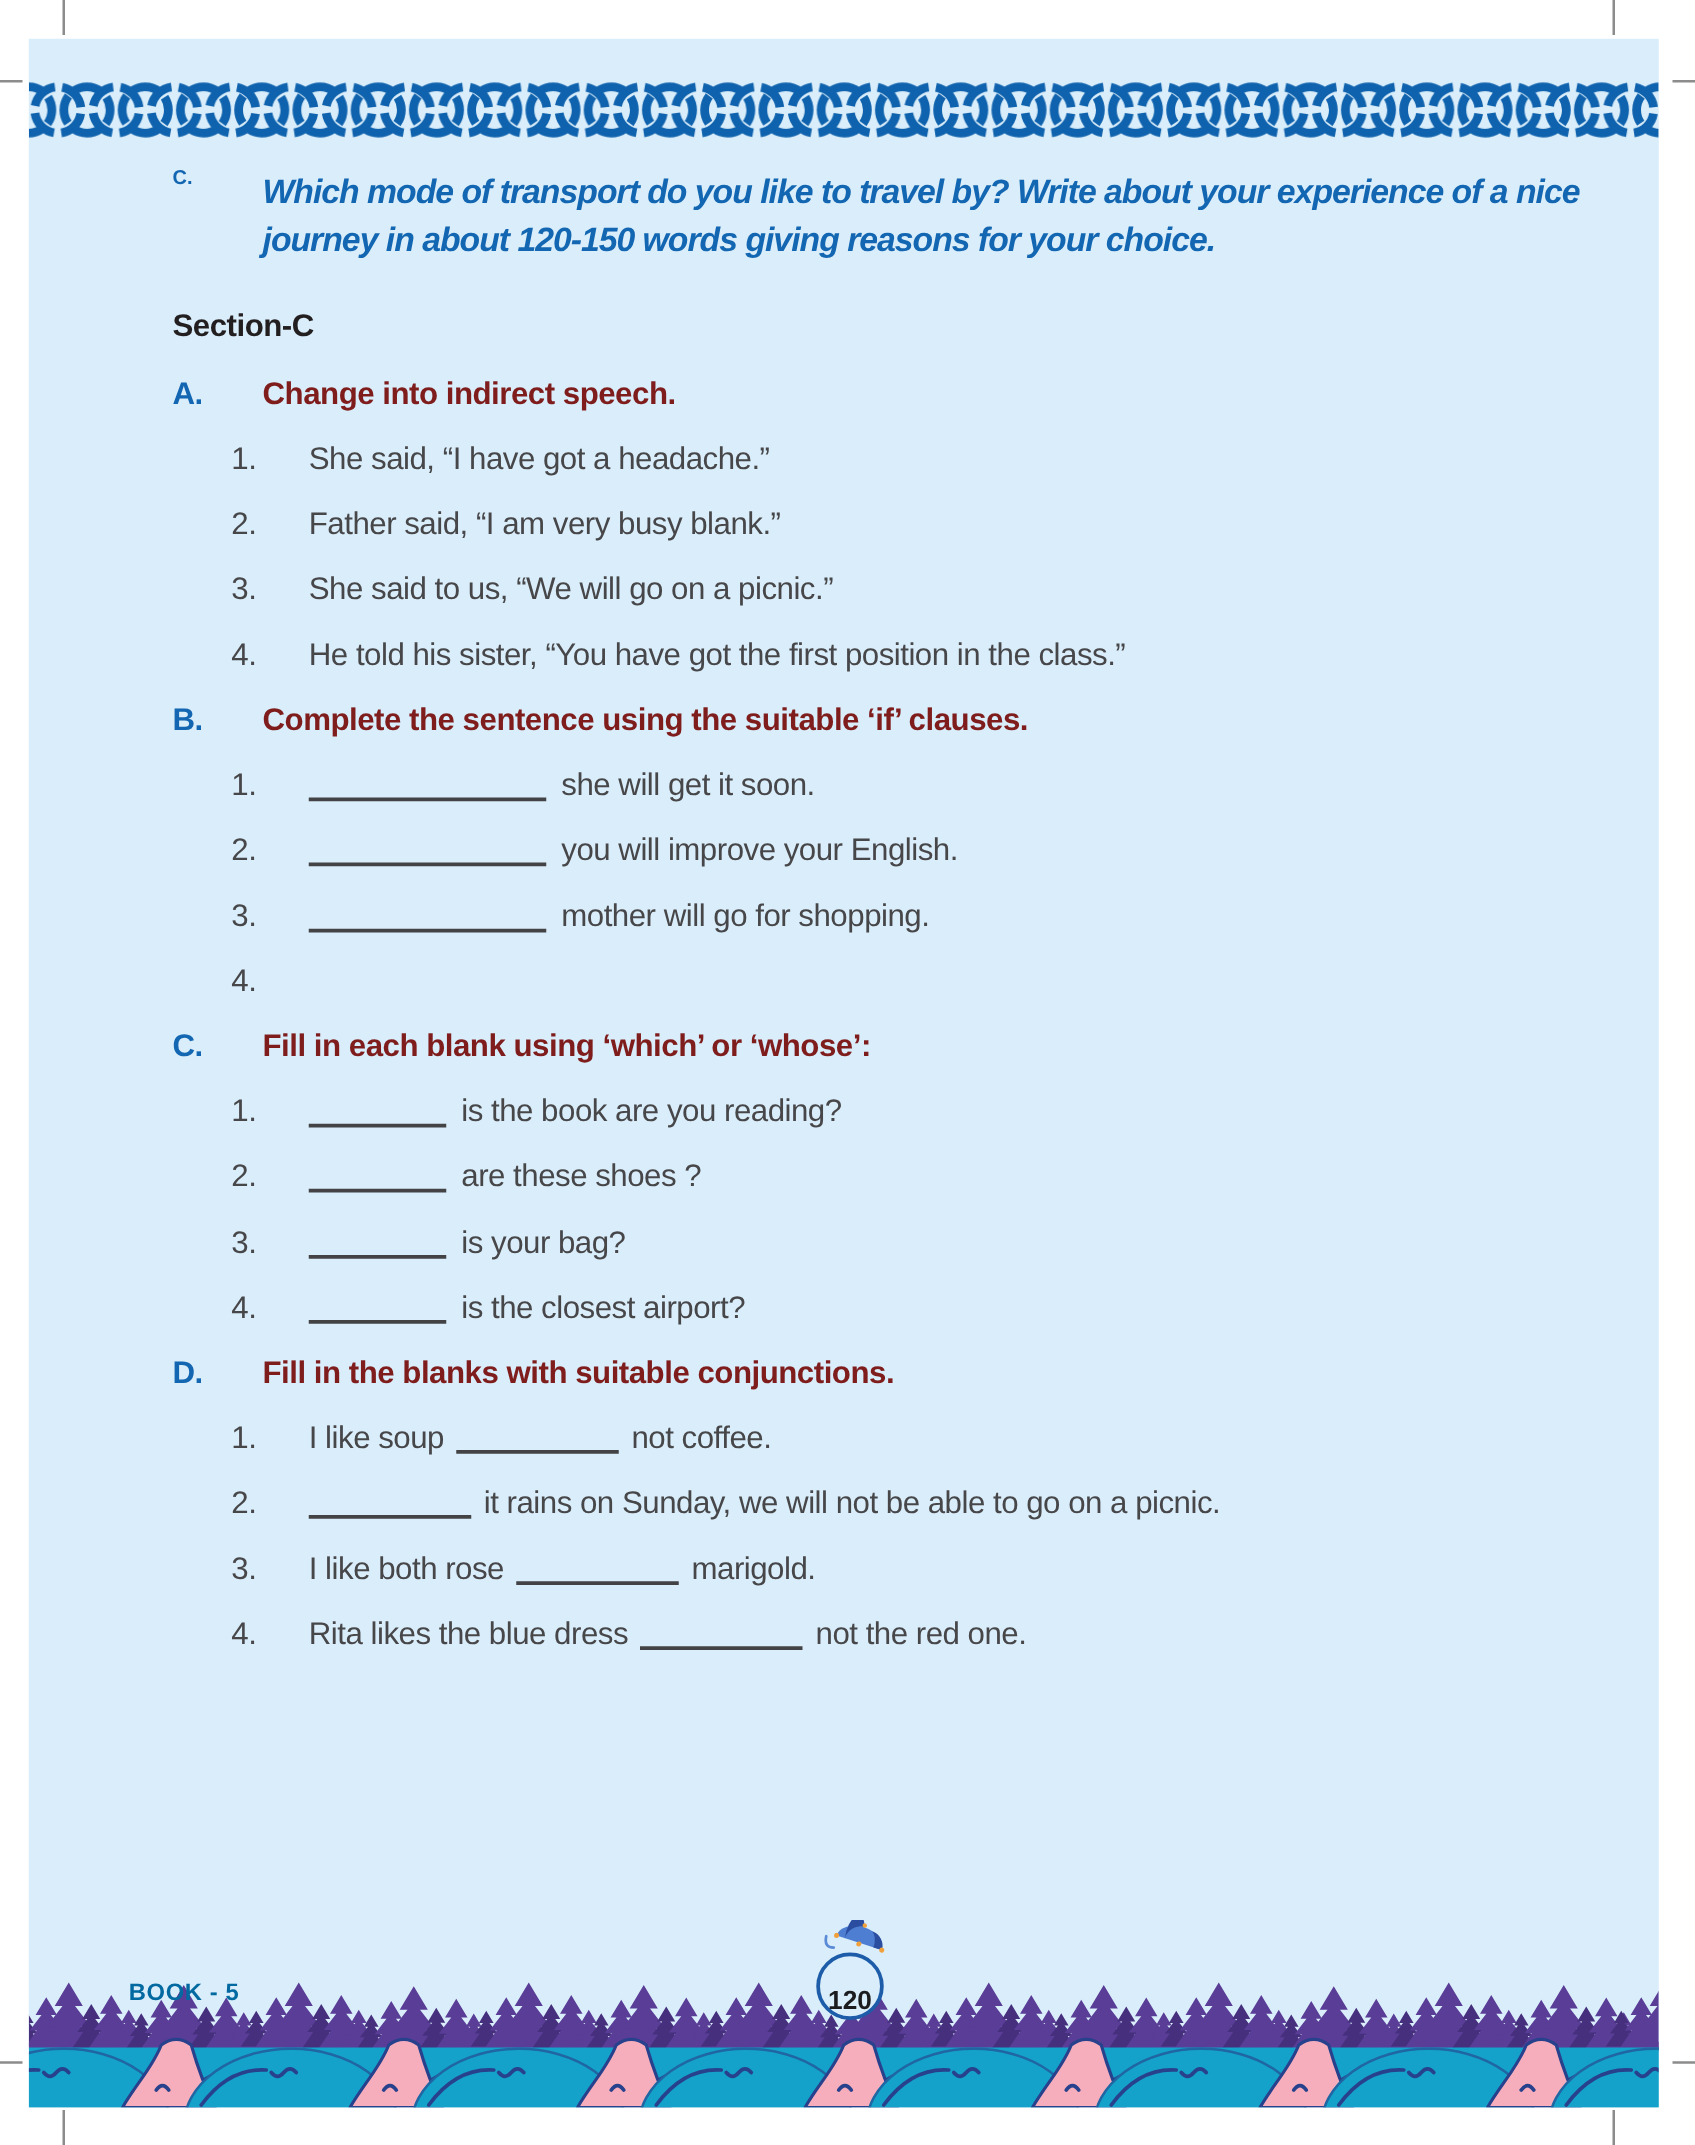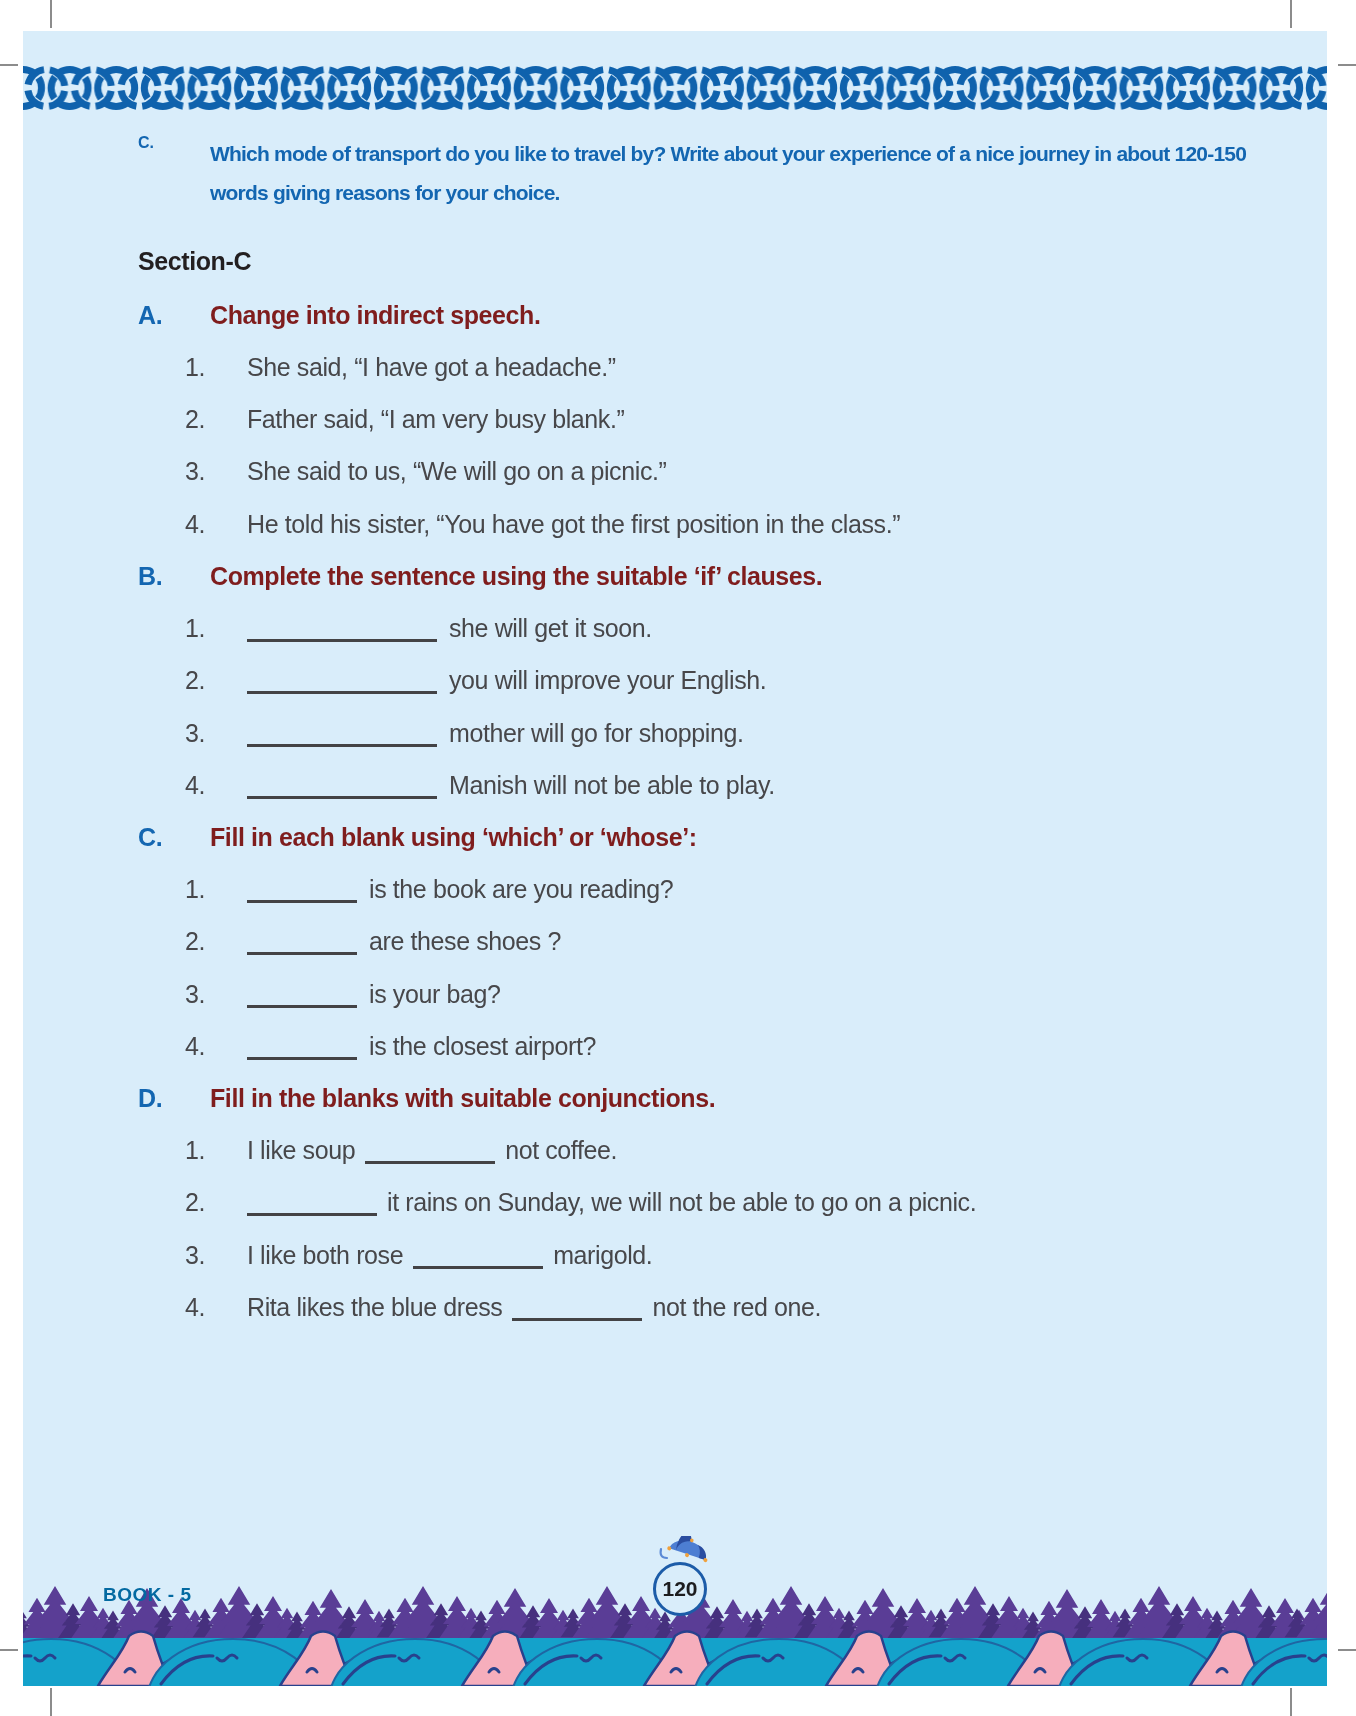--- a/index.html
+++ b/index.html
@@ -16,35 +16,35 @@
   .crop{position:absolute;background:#8c8c8c;}
   
   .chain{position:absolute;left:0;top:34px;width:1304px;height:46px;display:block;}
   
   .row{position:absolute;left:0;width:100%;height:38px;font-size:25px;line-height:34px;color:#47474a;white-space:nowrap;letter-spacing:-0.4px;}
   .lbl{position:absolute;left:115px;font-weight:bold;color:#1366b1;}
   .htxt{position:absolute;left:187px;font-weight:bold;color:#7f1d1d;}
   .sect{position:absolute;left:115px;font-weight:bold;color:#231f20;}
   .num{position:absolute;left:162px;}
   .itxt{position:absolute;left:224px;}
-  .intro-block{position:absolute;left:187px;top:0;width:1090px;font-weight:bold;color:#1366b1;font-size:21px;line-height:39px;letter-spacing:-0.8px;white-space:normal;}
+  .intro-block{position:absolute;left:187px;top:0;width:1090px;font-weight:bold;color:#1366b1;font-size:27px;line-height:39px;letter-spacing:-0.8px;white-space:normal;font-style:italic;}
   .intro-row{position:absolute;top:103px;left:0;width:100%;}
   .intro-row .lbl{top:0;}
   .blank{display:inline-block;height:6px;border-bottom:3px solid #434345;vertical-align:-5px;}
   .b-long{width:190px;margin-right:12px;}
   .b-short{width:110px;margin-right:12px;}
   .b-mid{width:130px;margin:0 10px;}
   .b-lead{margin-left:0;}
   
   .footer-art{position:absolute;left:0;bottom:0;width:1304px;height:150px;display:block;}
   .book-label{position:absolute;left:80px;top:1553px;font-size:19px;font-weight:bold;color:#0369a1;letter-spacing:0.5px;z-index:3;}
   .page-badge{
     position:absolute;left:630px;top:1531px;width:54px;height:54px;border-radius:50%;
     border:3.5px solid #1c5ca8;background:#d9edfa;z-index:3;box-sizing:border-box;
-    display:flex;align-items:center;justify-content:center;
+    display:flex;align-items:flex-end;justify-content:center;
     font-size:21px;font-weight:bold;color:#1c1c1e;
   }
   .umbrella{position:absolute;left:632px;top:1505px;width:58px;height:34px;z-index:4;}
 </style>
 </head>
 <body>
 
 <div class="crop" style="left:50px;top:0;width:2px;height:28px;"></div>
 <div class="crop" style="left:0;top:64px;width:18px;height:2px;"></div>
 <div class="crop" style="left:1290px;top:0;width:2px;height:28px;"></div>
@@ -110,21 +110,20 @@
   <div class="row" style="top:632px">
     <span class="num">2.</span>
     <span class="itxt"><span class="blank b-long b-lead"></span><span>you will improve your English.</span></span>
   </div>
   <div class="row" style="top:685px">
     <span class="num">3.</span>
     <span class="itxt"><span class="blank b-long b-lead"></span><span>mother will go for shopping.</span></span>
   </div>
   <div class="row" style="top:737px">
     <span class="num">4.</span>
-    <span class="itxt"><span class="blank b-long b-lead"></span><span>Manish will not be able to play.</span></span>
   </div>
 
   <div class="row" style="top:789px">
     <span class="lbl">C.</span>
     <span class="htxt">Fill in each blank using ‘which’ or ‘whose’:</span>
   </div>
   <div class="row" style="top:841px">
     <span class="num">1.</span>
     <span class="itxt"><span class="blank b-short b-lead"></span><span>is the book are you reading?</span></span>
   </div>

